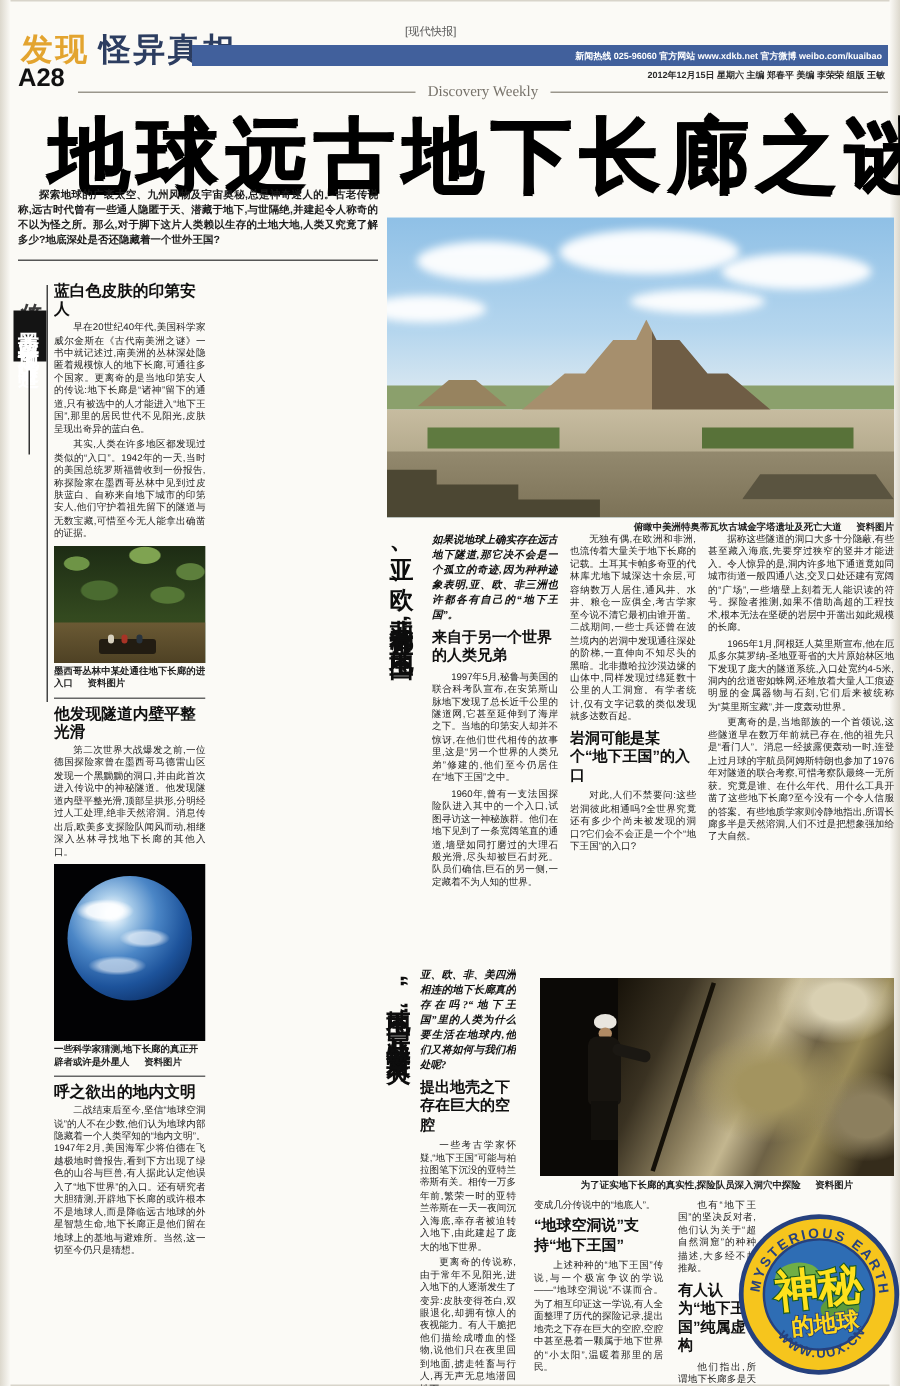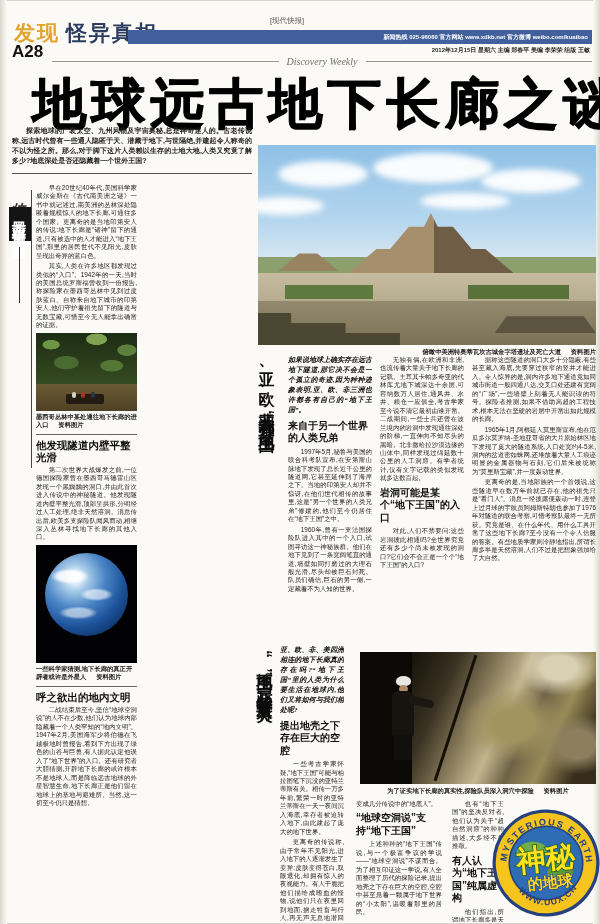--- a/index.html
+++ b/index.html
@@ -14,21 +14,21 @@
   .brand .y{color:#e3a42f;}
   .brand .d{color:#2c3d60;margin-left:6px;}
   .mast-note{position:absolute;left:270px;top:16px;font-size:7.5px;color:#555;}
   .hotbar{position:absolute;left:128px;top:30px;width:464px;height:14px;background:#41609c;
           display:flex;align-items:center;justify-content:flex-end;padding-right:4px;box-sizing:border-box;
           color:#fff;font-size:6px;font-weight:bold;white-space:nowrap;overflow:hidden;}
   .dateline{position:absolute;right:10px;top:46px;font-size:6px;font-weight:bold;color:#2a2a2a;white-space:nowrap;}
   .pageno{position:absolute;left:12px;top:42px;font-size:17px;font-weight:900;color:#111;}
   .weekly-rule{position:absolute;left:52px;top:56px;width:540px;display:flex;align-items:center;gap:8px;}
   .weekly-rule .ln{flex:1;border-top:1.5px solid #9a968c;}
-  .weekly-rule .tx{font-family:"Liberation Serif",serif;font-style:italic;font-size:10px;color:#77726a;}
+  .weekly-rule .tx{font-family:"Liberation Serif",serif;font-size:10px;color:#77726a;}
 
   
   .headline{position:absolute;left:32px;top:68px;font-size:54px;font-weight:900;color:#000;
             letter-spacing:5px;white-space:nowrap;text-shadow:1px 0 0 #000,0 1px 0 #000;}
   .intro{position:absolute;left:12px;top:126px;width:240px;font-size:7px;font-weight:bold;color:#1d1d1d;
          line-height:1.42;text-align:justify;text-indent:2em;}
   .intro-rule{position:absolute;left:12px;top:173px;width:240px;border-top:1px solid #555;}
 
   
   .bt{font-size:6.4px;line-height:1.32;color:#1c1c1c;text-align:justify;text-indent:2em;margin:0 0 2px 0;}
@@ -155,20 +155,21 @@
   <div class="intro-rule"></div>
 
   <div class="vtitle">
     <div class="vt-plain">传说中的</div>
     <div class="vt-tiles">墨西哥地下隧道</div>
     <div class="vt-tail"></div>
   </div>
   <div class="lcol-rule"></div>
 
   <div class="lcol">
+    <div class="sh">蓝白色皮肤的印第安人</div>
     <p class="bt">早在20世纪40年代,美国科学家威尔金斯在《古代南美洲之谜》一书中就记述过,南美洲的丛林深处隐匿着规模惊人的地下长廊,可通往多个国家。更离奇的是当地印第安人的传说:地下长廊是“诸神”留下的通道,只有被选中的人才能进入“地下王国”,那里的居民世代不见阳光,皮肤呈现出奇异的蓝白色。</p>
     <p class="bt">其实,人类在许多地区都发现过类似的“入口”。1942年的一天,当时的美国总统罗斯福曾收到一份报告,称探险家在墨西哥丛林中见到过皮肤蓝白、自称来自地下城市的印第安人,他们守护着祖先留下的隧道与无数宝藏,可惜至今无人能拿出确凿的证据。</p>
     <div class="ph-jungle">
       <div class="foliage"></div>
       <div class="water"></div>
       <div class="raft"></div>
       <div class="fig f1"></div>
       <div class="fig f2"></div>
       <div class="fig f3"></div>
     </div>

